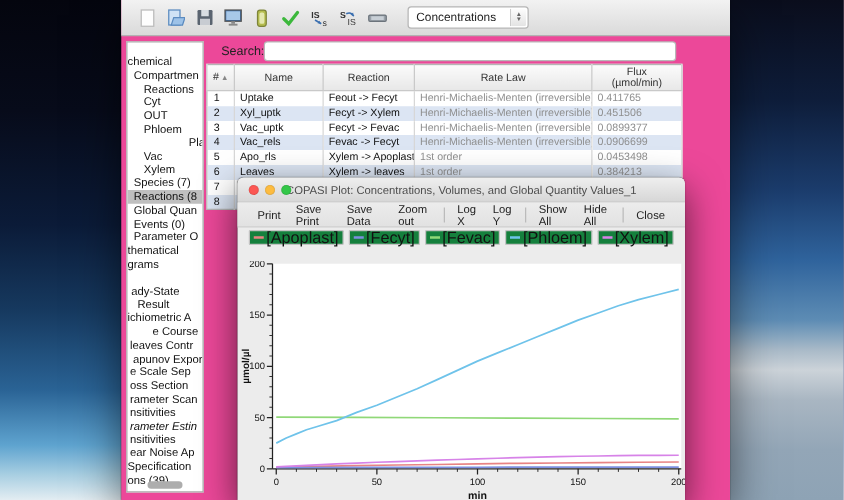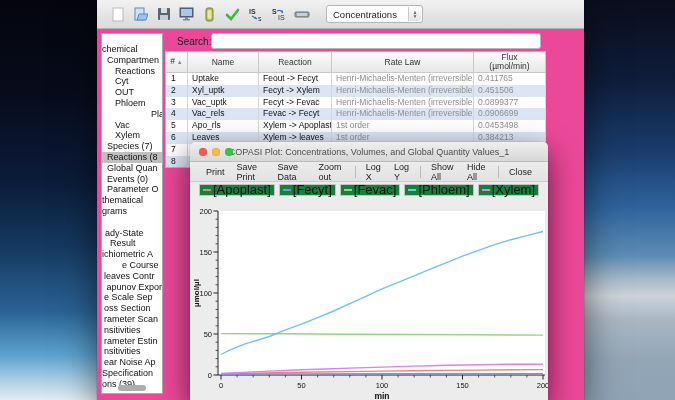--- a/index.html
+++ b/index.html
@@ -168,21 +168,21 @@
         <div class="tree-item" style="padding-left: 3px;">ady-State</div>
         <div class="tree-item" style="padding-left: 8px;">Result</div>
         <div class="tree-item" style="padding-left: 0px;">ichiometric A</div>
         <div class="tree-item" style="padding-left: 20px;">e Course</div>
         <div class="tree-item" style="padding-left: 2px;">leaves Contr</div>
         <div class="tree-item" style="padding-left: 2px; text-align: right;">apunov Expor</div>
         <div class="tree-item" style="padding-left: 2px;">e Scale Sep</div>
         <div class="tree-item" style="padding-left: 2px;">oss Section</div>
         <div class="tree-item" style="padding-left: 2px;">rameter Scan</div>
         <div class="tree-item" style="padding-left: 2px;">nsitivities</div>
-        <div class="tree-item" style="padding-left: 2px;">rameter Estin</div>
+        <div class="tree-item" style="padding-left: 2px; font-style: italic;">rameter Estin</div>
         <div class="tree-item" style="padding-left: 2px;">nsitivities</div>
         <div class="tree-item" style="padding-left: 2px;">ear Noise Ap</div>
         <div class="tree-item" style="padding-left: 0px;">Specification</div>
         <div class="tree-item" style="padding-left: 0px;">ons (39)</div>
       </div>
     <div class="hthumb"></div>
   </div>
 
   <span class="search-label">Search:</span>
   <input class="search-input" type="text" placeholder="" style="">

